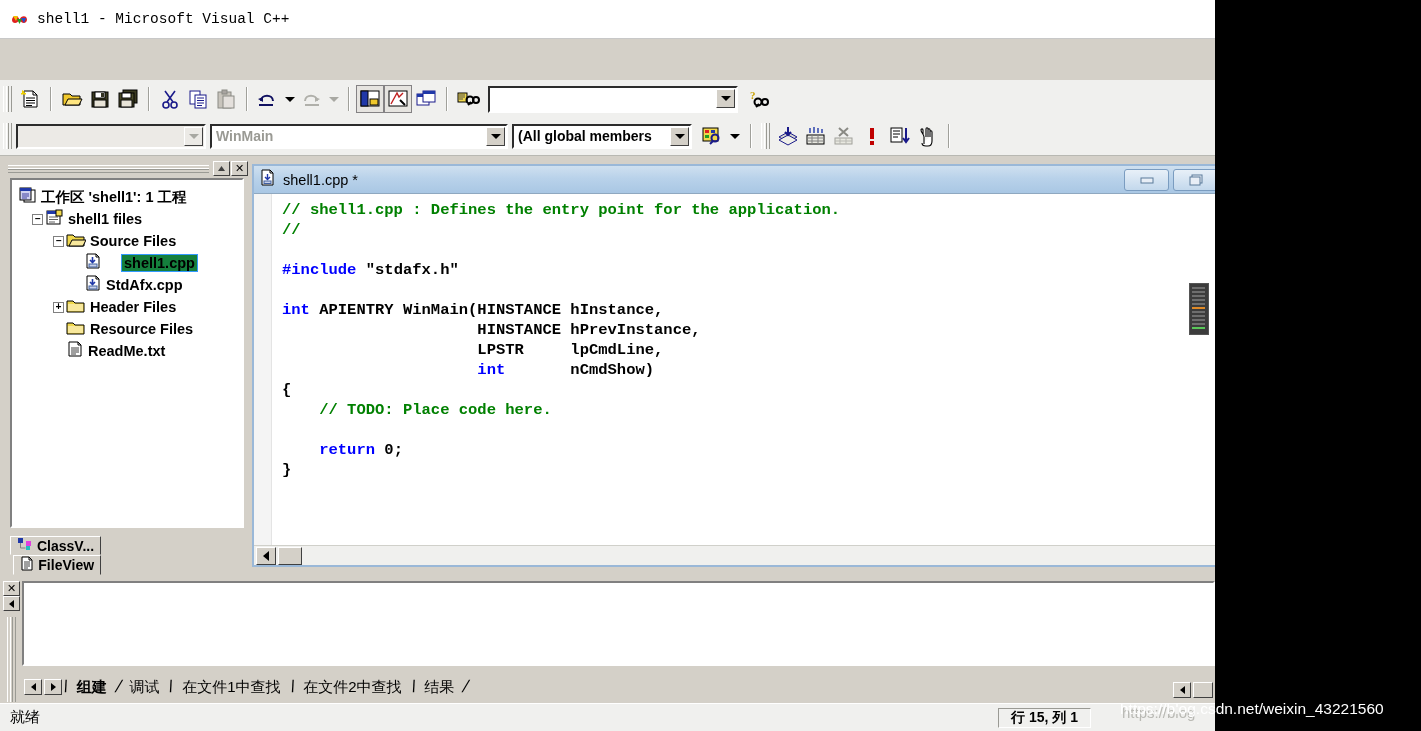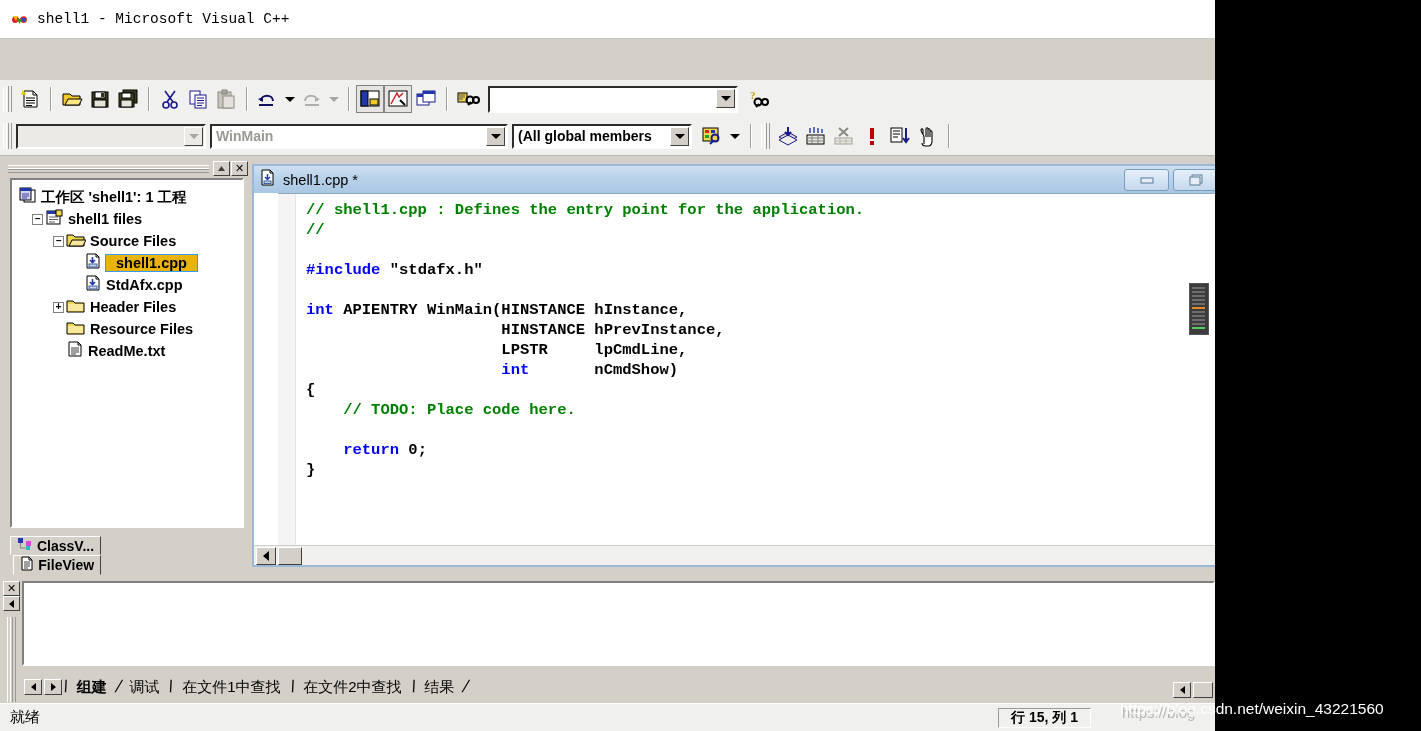--- a/index.html
+++ b/index.html
@@ -203,24 +203,24 @@
     border: 1px solid #808080;
     background: #ffffff;
     display: flex; align-items: center; justify-content: center;
     font-size: 10px; line-height: 9px;
     font-family: "Liberation Mono", monospace;
     color: #000; flex: none;
     margin-right: 2px;
   }
   .tlabel { margin-left: 3px; }
   .tlabel.sel {
-    background: #eab308;
+    background: #15803d;
     border: 1px solid #3399ff;
-    padding: 0 10px;
-    margin-left: 2px;
+    padding: 0 2px;
+    margin-left: 18px;
   }
   .ticon { flex: none; margin-right: 1px; }
 
   .ws-tabs {
     position: absolute; left: 4px; bottom: 6px;
     height: 26px; display: flex; align-items: flex-end; flex-direction: column;
   }
   .ws-tab {
     height: 24px;
     background: #d4d0c8;
@@ -264,21 +264,20 @@
     background: linear-gradient(to bottom, #e8f0f8, #c3d8ec);
     display: flex; align-items: center; justify-content: center;
     cursor: default; flex: none;
   }
   .mdi-body {
     position: absolute; left: 0; top: 27px;
     right: 0; bottom: 0;
     background: #ffffff;
     border-top: 1px solid #8fa8c0;
     display: flex;
-    margin-left: 24px;
   }
   .editor-margin {
     width: 18px;
     background: #f4f4f4;
     border-right: 1px solid #e4e4e4;
     flex: none;
   }
   .code {
     flex: 1;
     padding: 6px 0 0 10px;

